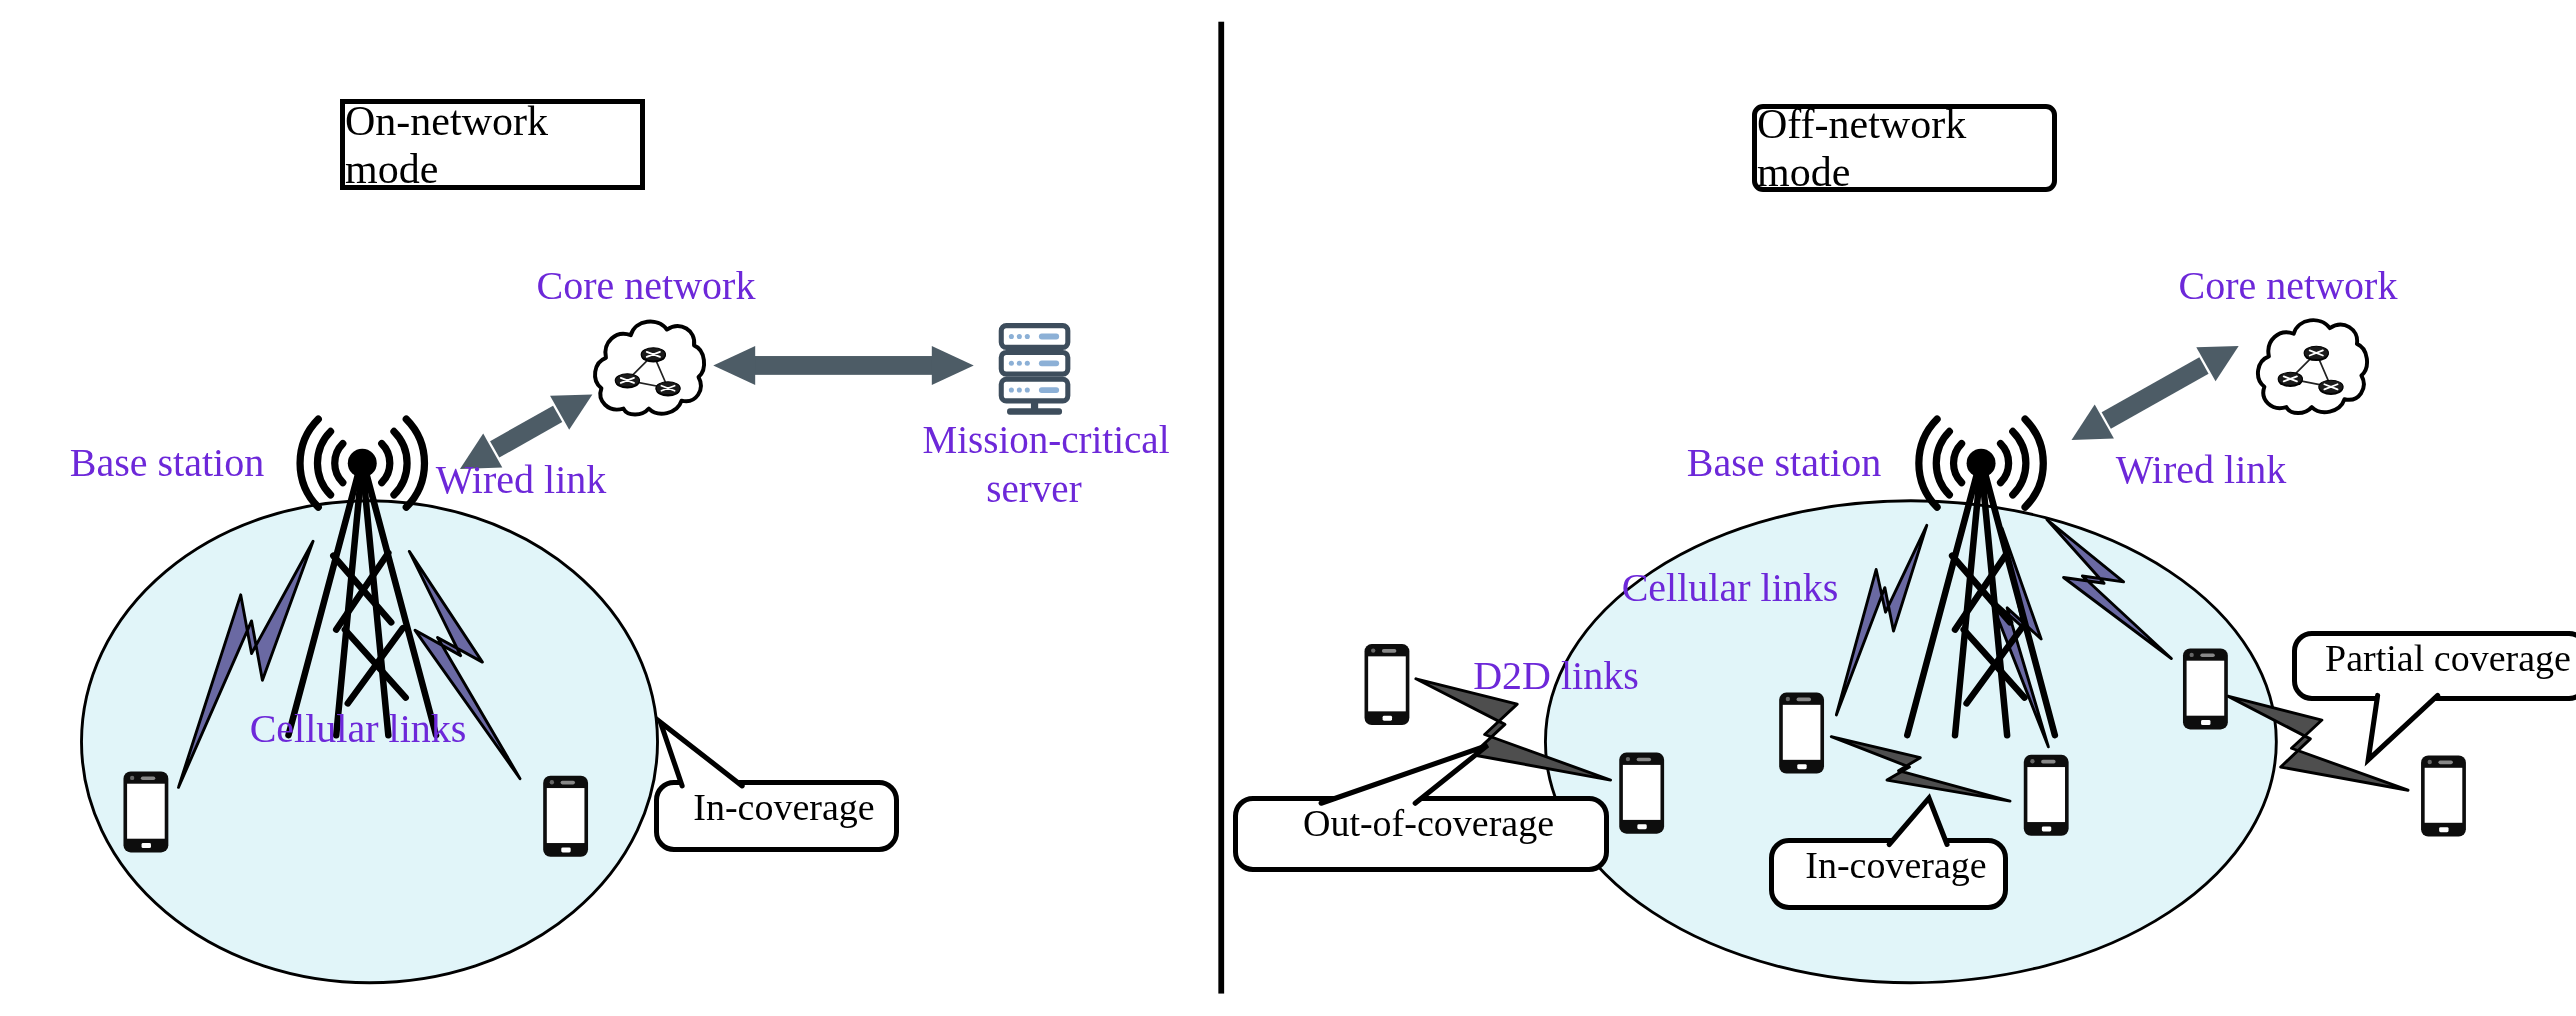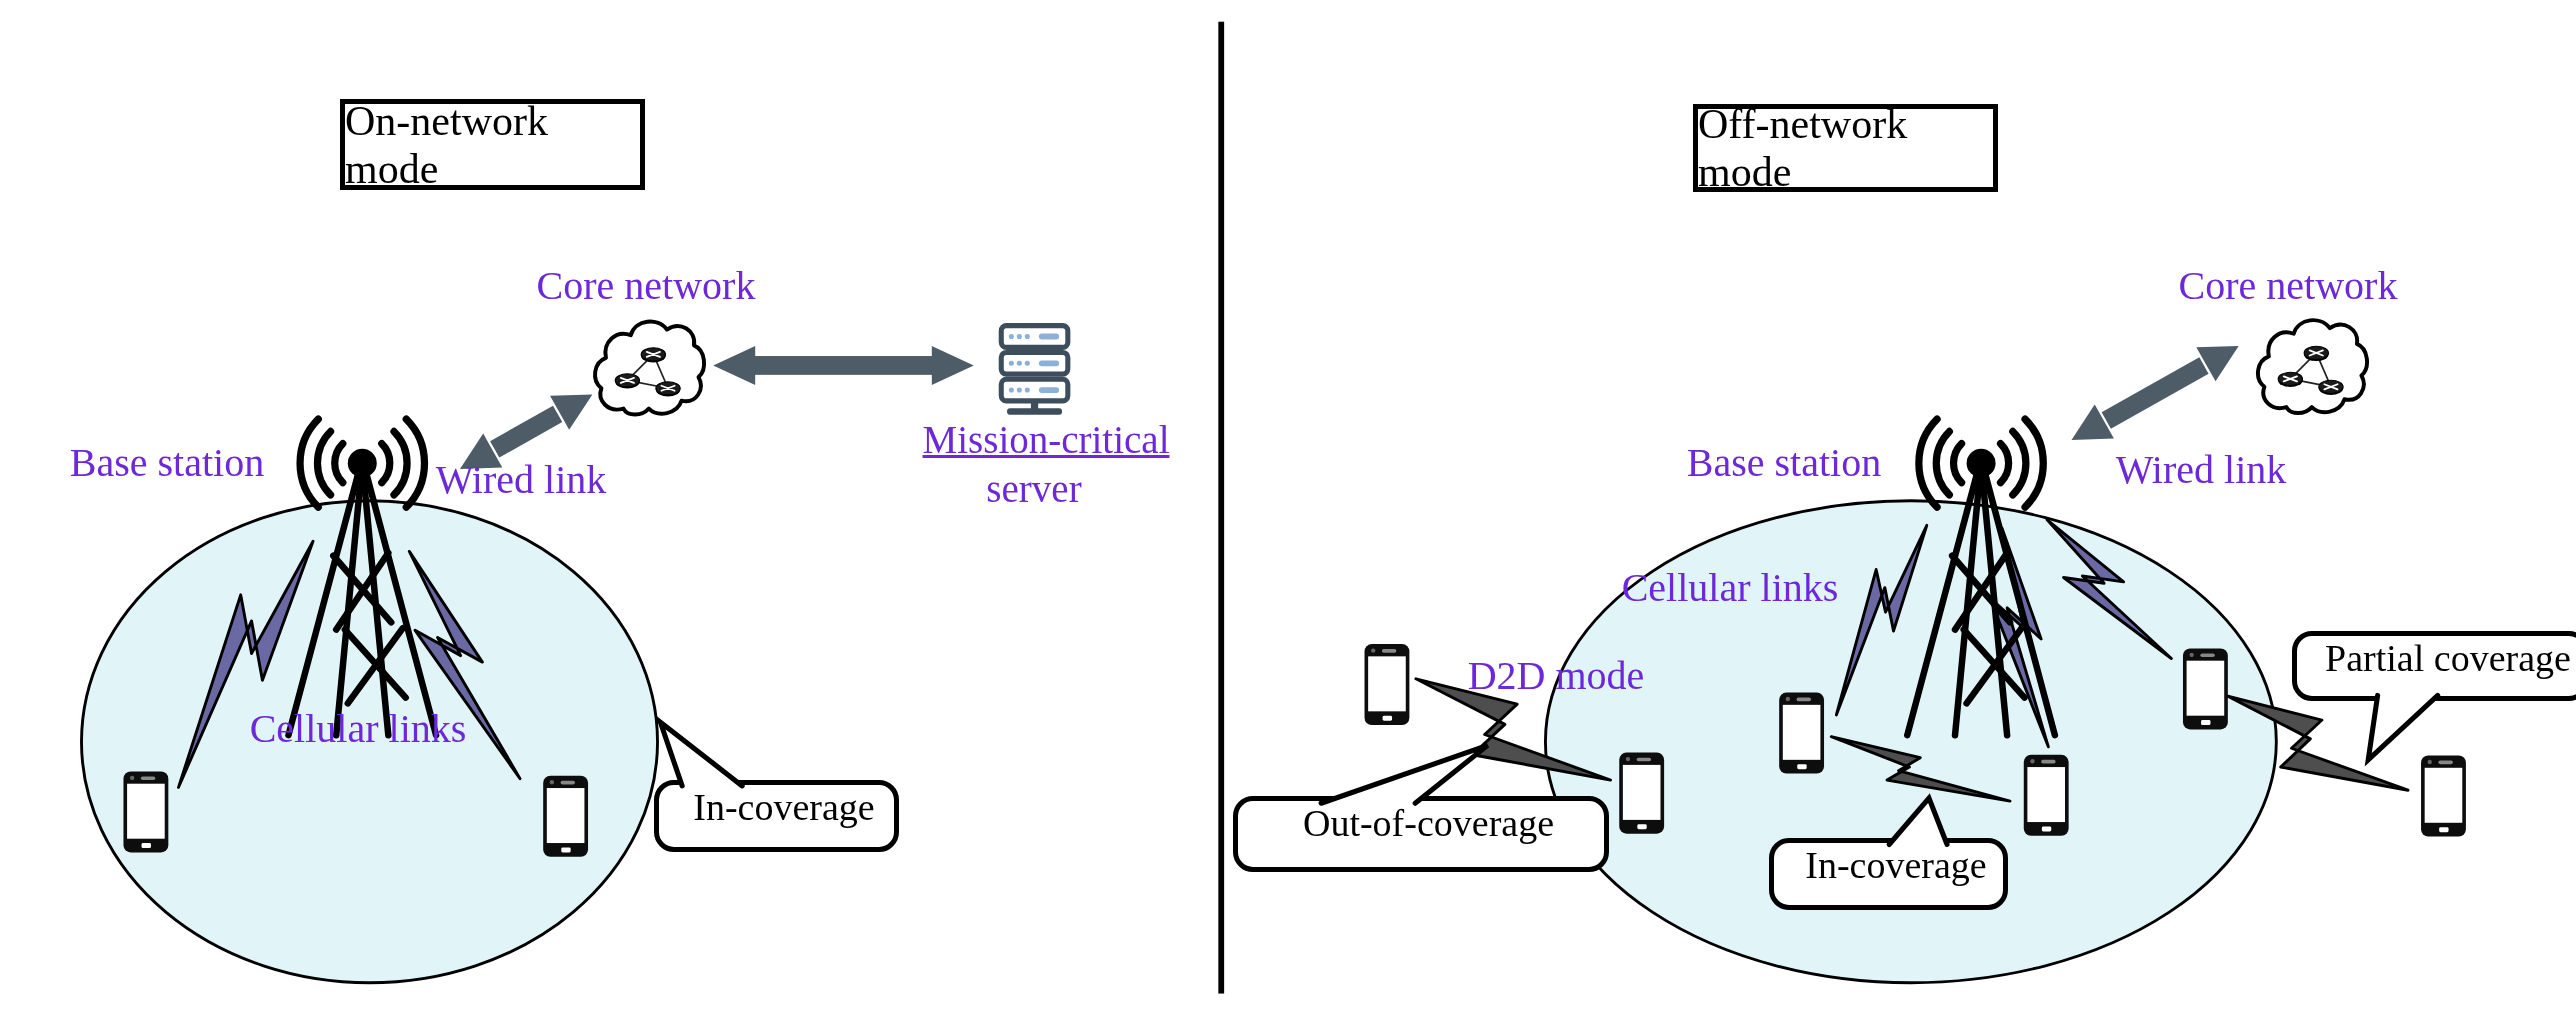--- a/index.html
+++ b/index.html
@@ -144,21 +144,21 @@
     <use href="#phoneG" transform="translate(2746,1043)"></use>
     <use href="#phoneG" transform="translate(2966,896)"></use>
     <use href="#phoneG" transform="translate(3295,1044)"></use>
 
     <rect x="1633" y="30" width="8" height="1343" fill="#000"></rect>
   </svg>
 
   <div class="titlebox" style="left:304px;top:99px;width:295px;height:81px;">
     <span>On-network mode</span>
   </div>
-  <div class="titlebox" style="left:1657px;top:104px;width:295px;height:78px;">
+  <div class="titlebox" style="left:1716px;top:104px;width:295px;height:78px;border-radius:11px;">
     <span>Off-network mode</span>
   </div>
 
   <div class="bubble" style="left:618px;top:780px;width:245px;height:72px;">
     <span>In-coverage</span>
   </div>
   <div class="bubble" style="left:1197px;top:796px;width:376px;height:76px;">
     <span>Out-of-coverage</span>
   </div>
   <div class="bubble" style="left:1733px;top:838px;width:239px;height:72px;">
@@ -174,22 +174,22 @@
       <path d="M1775 1110 L2005 1030 L1905 1110"></path>
       <path d="M2560 1167 L2615 1103 L2640 1167"></path>
       <path d="M3235 961 L3222 1050 L3318 961"></path>
     </g>
   </svg>
 
   <div class="lbl" style="left:610px;top:265px;">Core network</div>
   <div class="lbl" style="left:131px;top:442px;">Base station</div>
   <div class="lbl" style="left:485px;top:459px;">Wired link</div>
   <div class="lbl" style="left:322px;top:708px;">Cellular links</div>
-  <div class="lbl" style="left:1010px;top:420px;font-size:39px;text-decoration:underline;">Mission-critical</div>
+  <div class="lbl" style="left:1010px;top:420px;font-size:39px;">Mission-critical</div>
   <div class="lbl" style="left:998px;top:469px;font-size:39px;">server</div>
 
   <div class="lbl" style="left:2252px;top:265px;">Core network</div>
   <div class="lbl" style="left:1748px;top:442px;">Base station</div>
   <div class="lbl" style="left:2165px;top:449px;">Wired link</div>
   <div class="lbl" style="left:1694px;top:567px;">Cellular links</div>
-  <div class="lbl" style="left:1520px;top:655px;">D2D mode</div>
+  <div class="lbl" style="left:1520px;top:655px;">D2D links</div>
 </div>
 
 
 </body></html>

